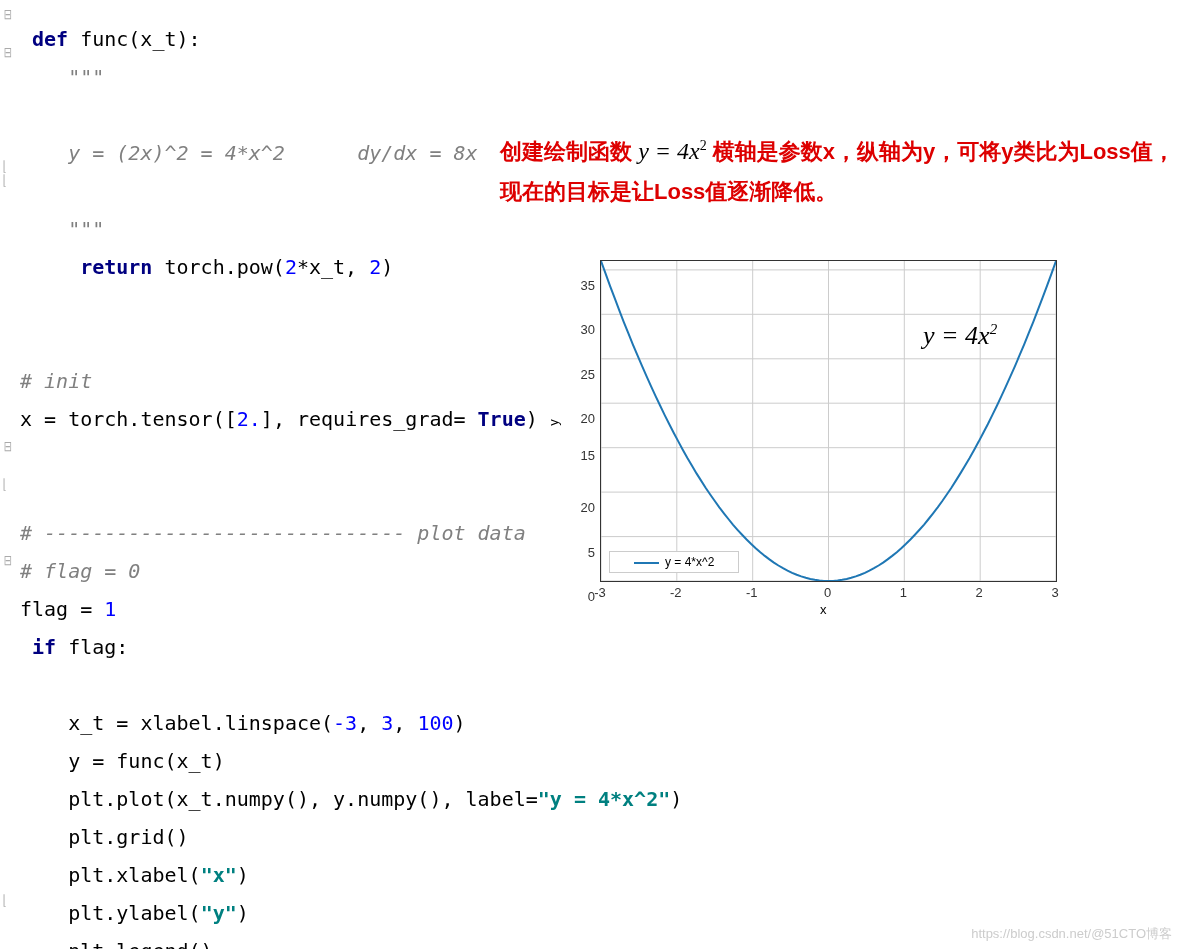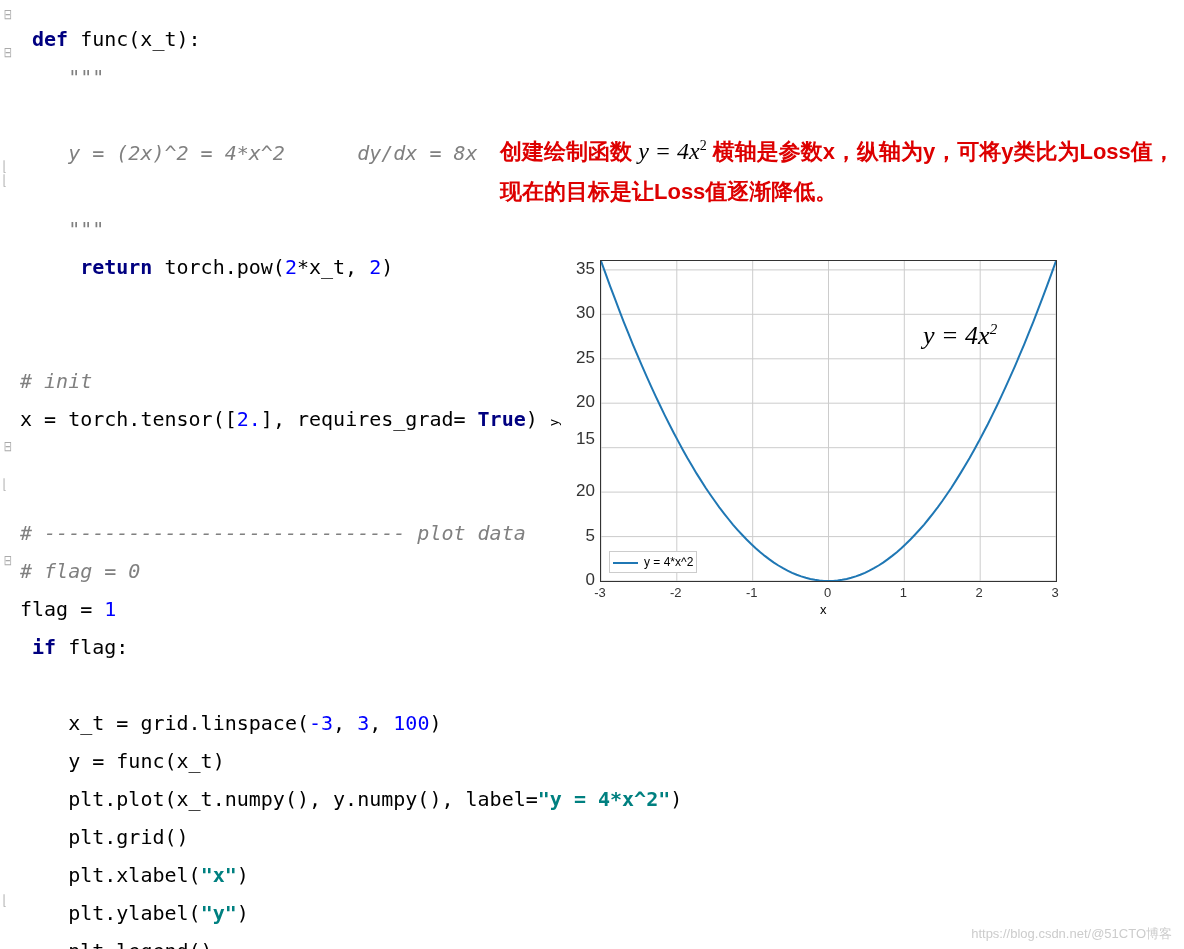--- a/index.html
+++ b/index.html
@@ -77,24 +77,25 @@
     top: 10px;
     width: 455px;
     height: 320px;
     border: 1px solid #333;
   }
   .y-tick {
     position: absolute;
     left: 25px;
     width: 25px;
     text-align: right;
-    font-size: 17px;
+    font-size: 13px;
     color: #333;
     font-family: sans-serif;
     transform: translateY(-50%);
+    margin-top: 16px;
   }
   .x-tick {
     position: absolute;
     top: 335px;
     width: 30px;
     text-align: center;
     font-size: 13px;
     color: #333;
     font-family: sans-serif;
     transform: translateX(-50%);
@@ -114,21 +115,21 @@
     font-size: 13px;
     font-family: sans-serif;
   }
   .legend-box {
     position: absolute;
     left: 8px;
     bottom: 8px;
     background: #fff;
     border: 1px solid #ccc;
     font-size: 12px;
-    padding: 3px 3px;
+    padding: 3px 24px;
     font-family: sans-serif;
   }
   .legend-line {
     display: inline-block;
     width: 25px;
     height: 2px;
     background: #1f77b4;
     vertical-align: middle;
     margin-right: 6px;
   }
@@ -175,21 +176,21 @@
 
 <span class="com"># init</span>
 <span class="norm">x = torch.tensor([</span><span class="num">2.</span><span class="norm">], requires_grad=</span><span class="kw">True</span><span class="norm">)</span>
 
 
 <span class="com"># ------------------------------ plot data</span>
 <span class="com"># flag = 0</span>
 <span class="norm">flag = </span><span class="num">1</span>
 <span class="kw">if</span><span class="norm"> flag:</span>
 
-<span class="norm">    x_t = grid.linspace(</span><span class="num">-3</span><span class="norm">, </span><span class="num">3</span><span class="norm">, </span><span class="num">100</span><span class="norm">)</span>
+<span class="norm">    x_t = xlabel.linspace(</span><span class="num">-3</span><span class="norm">, </span><span class="num">3</span><span class="norm">, </span><span class="num">100</span><span class="norm">)</span>
 <span class="norm">    y = func(x_t)</span>
 <span class="norm">    plt.plot(x_t.numpy(), y.numpy(), label=</span><span class="str">"y = 4*x^2"</span><span class="norm">)</span>
 <span class="norm">    plt.grid()</span>
 <span class="norm">    plt.xlabel(</span><span class="str">"x"</span><span class="norm">)</span>
 <span class="norm">    plt.ylabel(</span><span class="str">"y"</span><span class="norm">)</span>
 <span class="norm">    plt.legend()</span>
 </pre>
 
 <div class="annotation">
   <span>创建绘制函数 </span><span class="math"><span>y = 4x</span><sup>2</sup></span><span> 横轴是参数x，纵轴为y，可将y类比为Loss值，现在的目标是让Loss值逐渐降低。</span>

